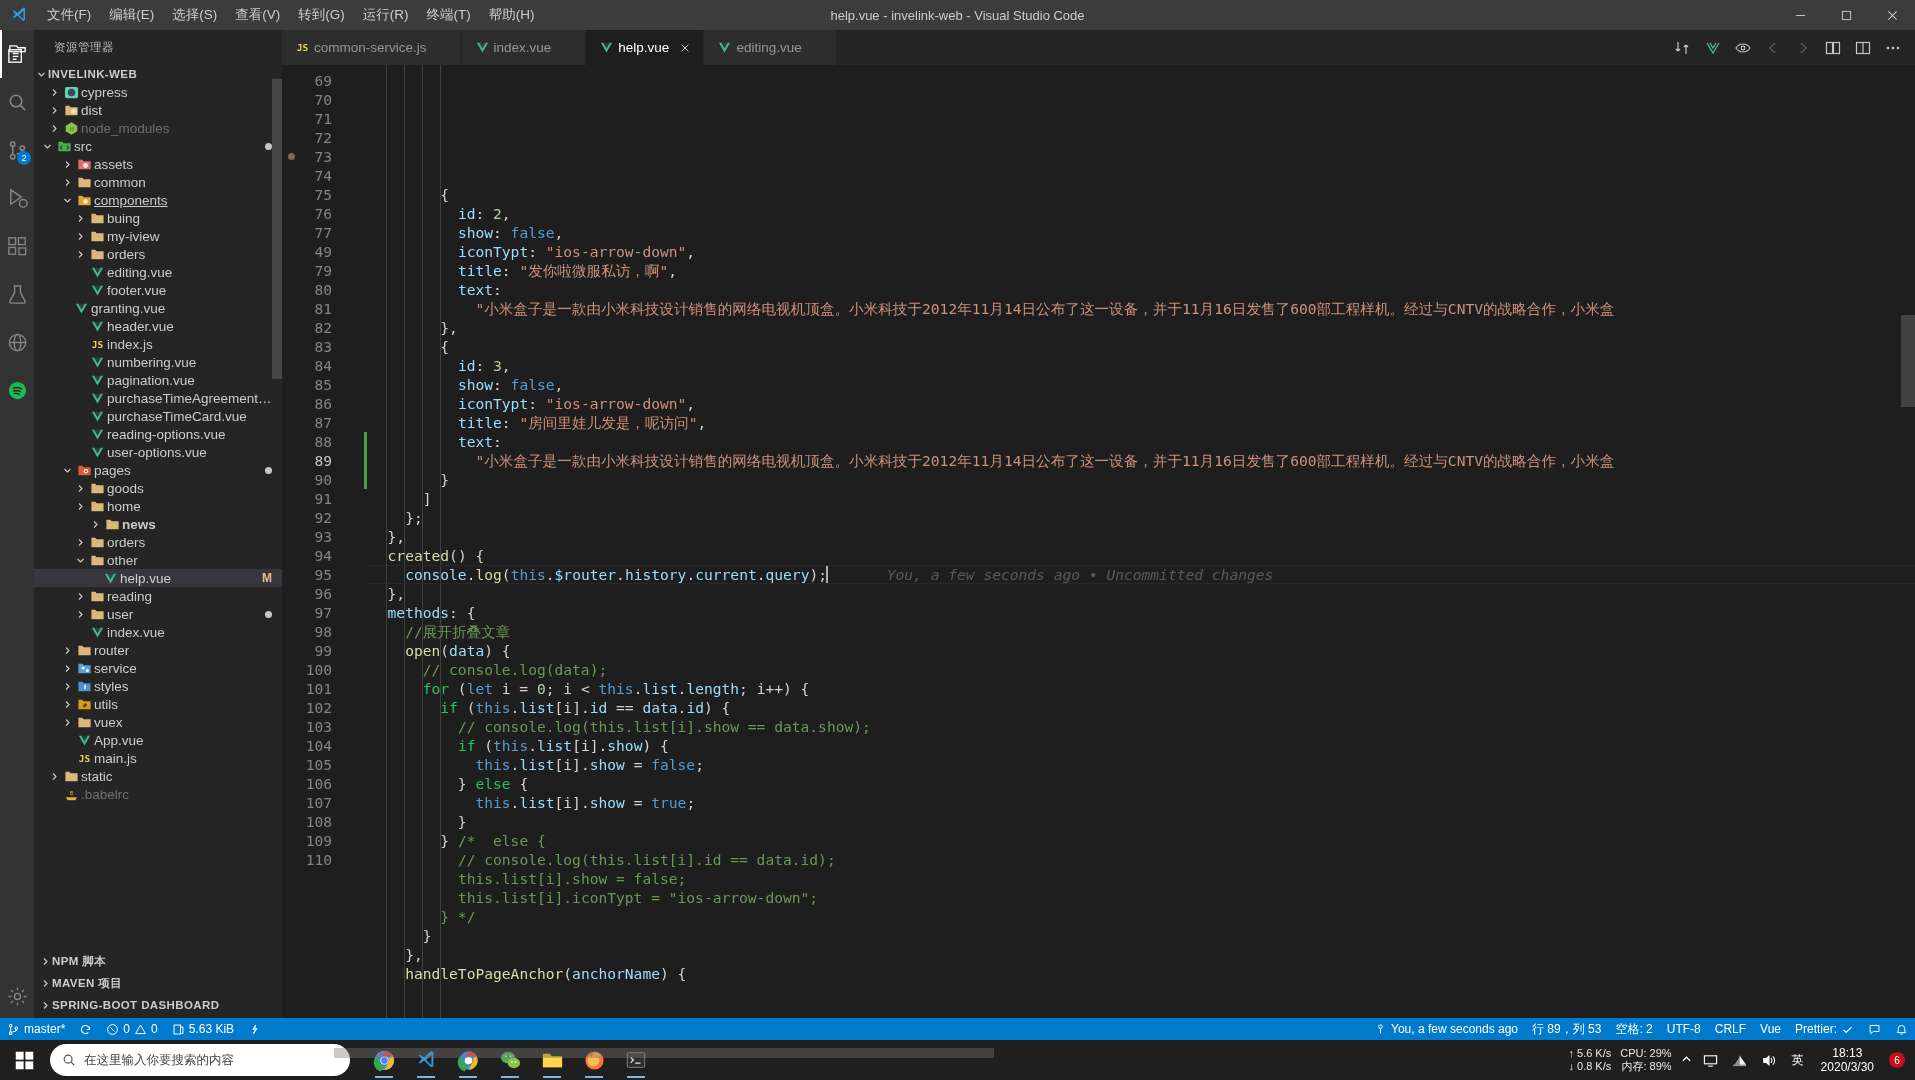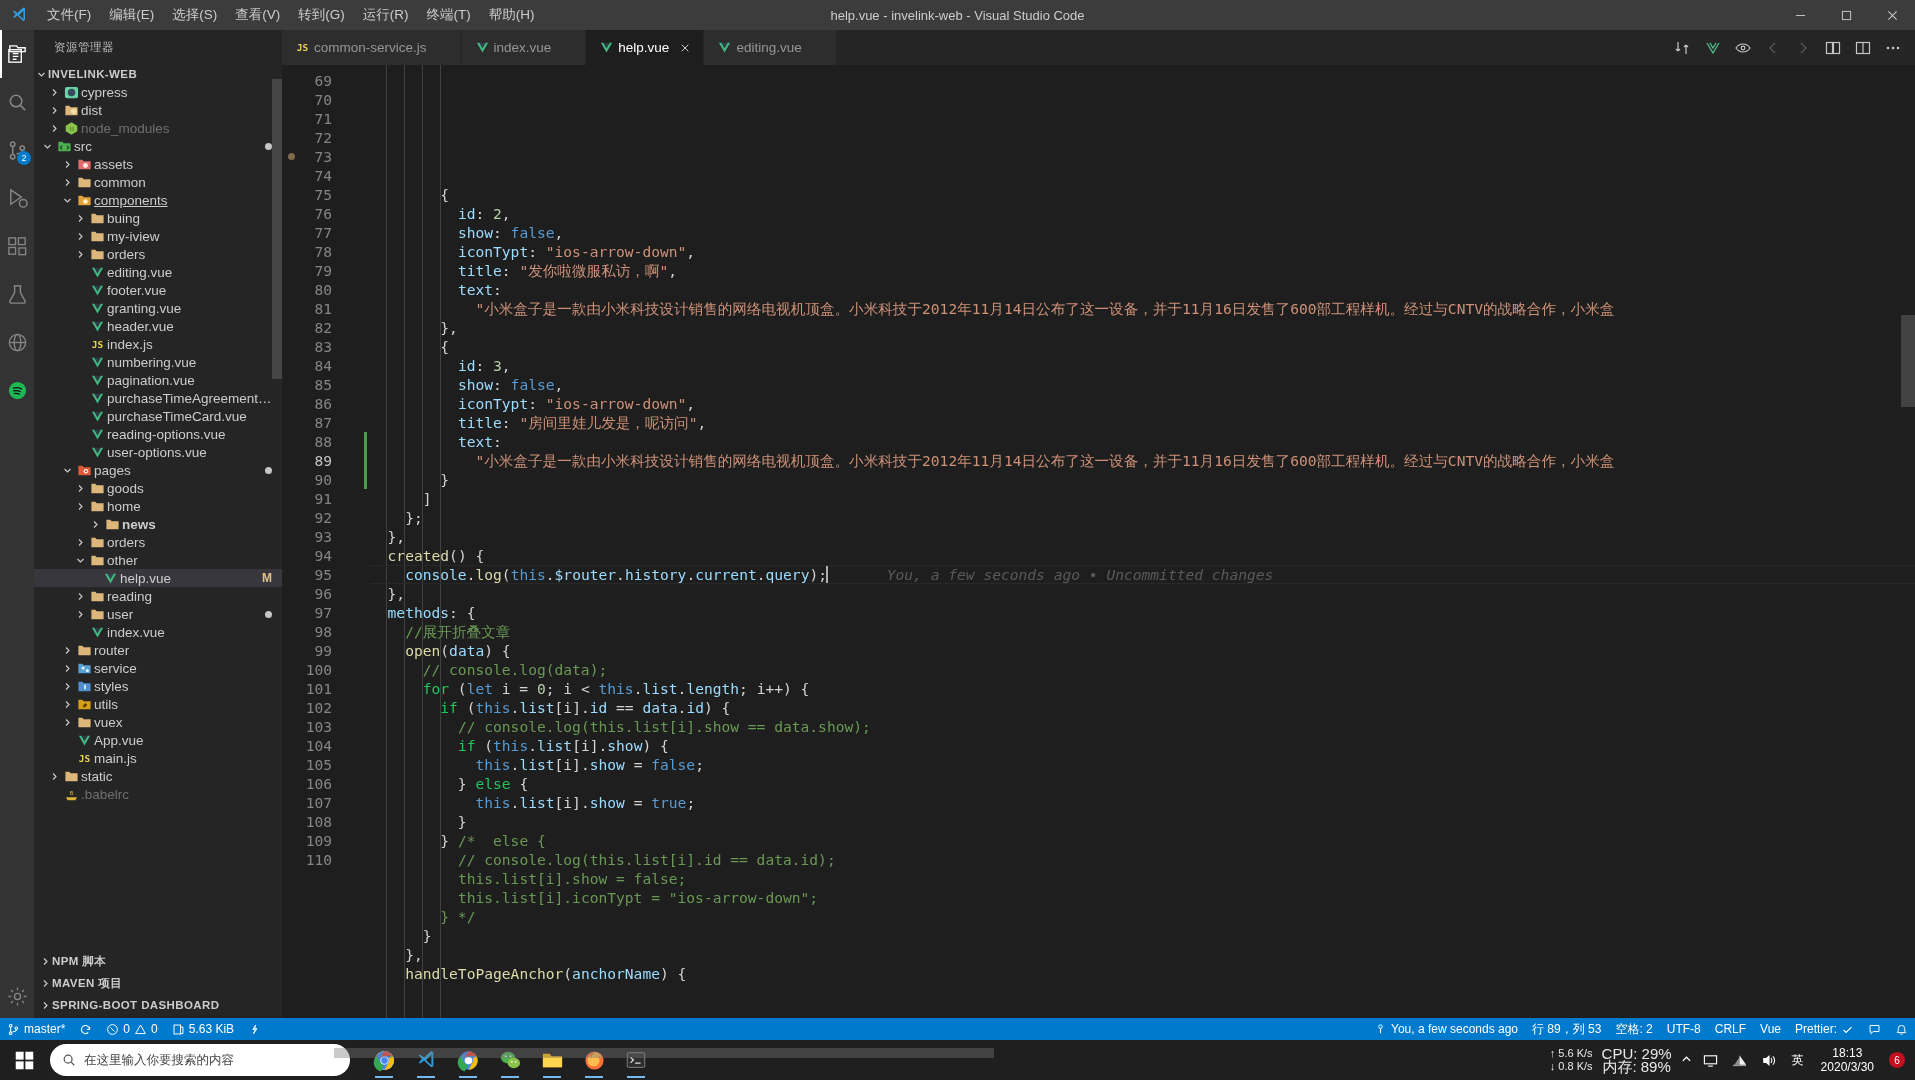--- a/index.html
+++ b/index.html
@@ -203,21 +203,21 @@
   .tb-apps { display: flex; align-items: center; gap: 2px; margin-left: 14px; }
   .tb-app {
     width: 40px; height: 40px; display: flex; align-items: center; justify-content: center;
     position: relative;
   }
   .tb-app.running::after {
     content:""; position:absolute; bottom:2px; left:11px; width:18px; height:2px; background:#76b9ed;
   }
   .tray { margin-left: auto; display: flex; align-items: center; gap: 9px; padding-right: 8px; }
   .net-stats { font-size: 11px; line-height: 13px; color: #e8e8e8; text-align: left; }
-  .cpu-stats { font-size: 15px; line-height: 13px; color: #e8e8e8; text-align: center; }
+  .cpu-stats { font-size: 11px; line-height: 13px; color: #e8e8e8; text-align: right; }
   .clock { font-size: 12px; line-height: 14px; text-align: center; padding: 0 4px; }
   .tray-ico { display: flex; align-items: center; justify-content: center; width: 20px; height: 22px; }
   .tray-ico svg { width: 15px; height: 15px; }
   .notif-badge {
     background: #c50f1f; color: #fff; border-radius: 8px; min-width: 16px; height: 16px;
     font-size: 10px; display: flex; align-items: center; justify-content: center; padding: 0 4px;
   }
   .chev { color: #ffffff; font-size: 11px; }
 </style>
 </head>
@@ -490,21 +490,21 @@
             <div class="row" style="padding-left: 39px;">
               <span class="twisty"></span>
               <span class="ficon">
                 <svg viewBox="0 0 16 16">
                   <path fill="#41b883" d="M2 3h2.6L8 8.8 11.4 3H14L8 13.2z"></path>
                   <path fill="#35495e" d="M5.4 3h1.8L8 4.4 8.8 3h1.8L8 7.4z" opacity=".75"></path>
                 </svg>
               </span>
               <span class="rowlabel">footer.vue</span>
             </div>
-            <div class="row" style="padding-left: 39px;">
+            <div class="row" style="padding-left: 23px;">
               <span class="twisty"></span>
               <span class="ficon">
                 <svg viewBox="0 0 16 16">
                   <path fill="#41b883" d="M2 3h2.6L8 8.8 11.4 3H14L8 13.2z"></path>
                   <path fill="#35495e" d="M5.4 3h1.8L8 4.4 8.8 3h1.8L8 7.4z" opacity=".75"></path>
                 </svg>
               </span>
               <span class="rowlabel">granting.vue</span>
             </div>
             <div class="row" style="padding-left: 39px;">
@@ -970,21 +970,21 @@
           <div class="gutter" id="gutter">
               <div class="gline">69</div>
               <div class="gline">70</div>
               <div class="gline">71</div>
               <div class="gline">72</div>
               <div class="gline">73</div>
               <div class="gline">74</div>
               <div class="gline">75</div>
               <div class="gline">76</div>
               <div class="gline">77</div>
-              <div class="gline">78</div>
+              <div class="gline">49</div>
               <div class="gline">79</div>
               <div class="gline">80</div>
               <div class="gline">81</div>
               <div class="gline">82</div>
               <div class="gline">83</div>
               <div class="gline">84</div>
               <div class="gline">85</div>
               <div class="gline">86</div>
               <div class="gline">87</div>
               <div class="gline">88</div>

